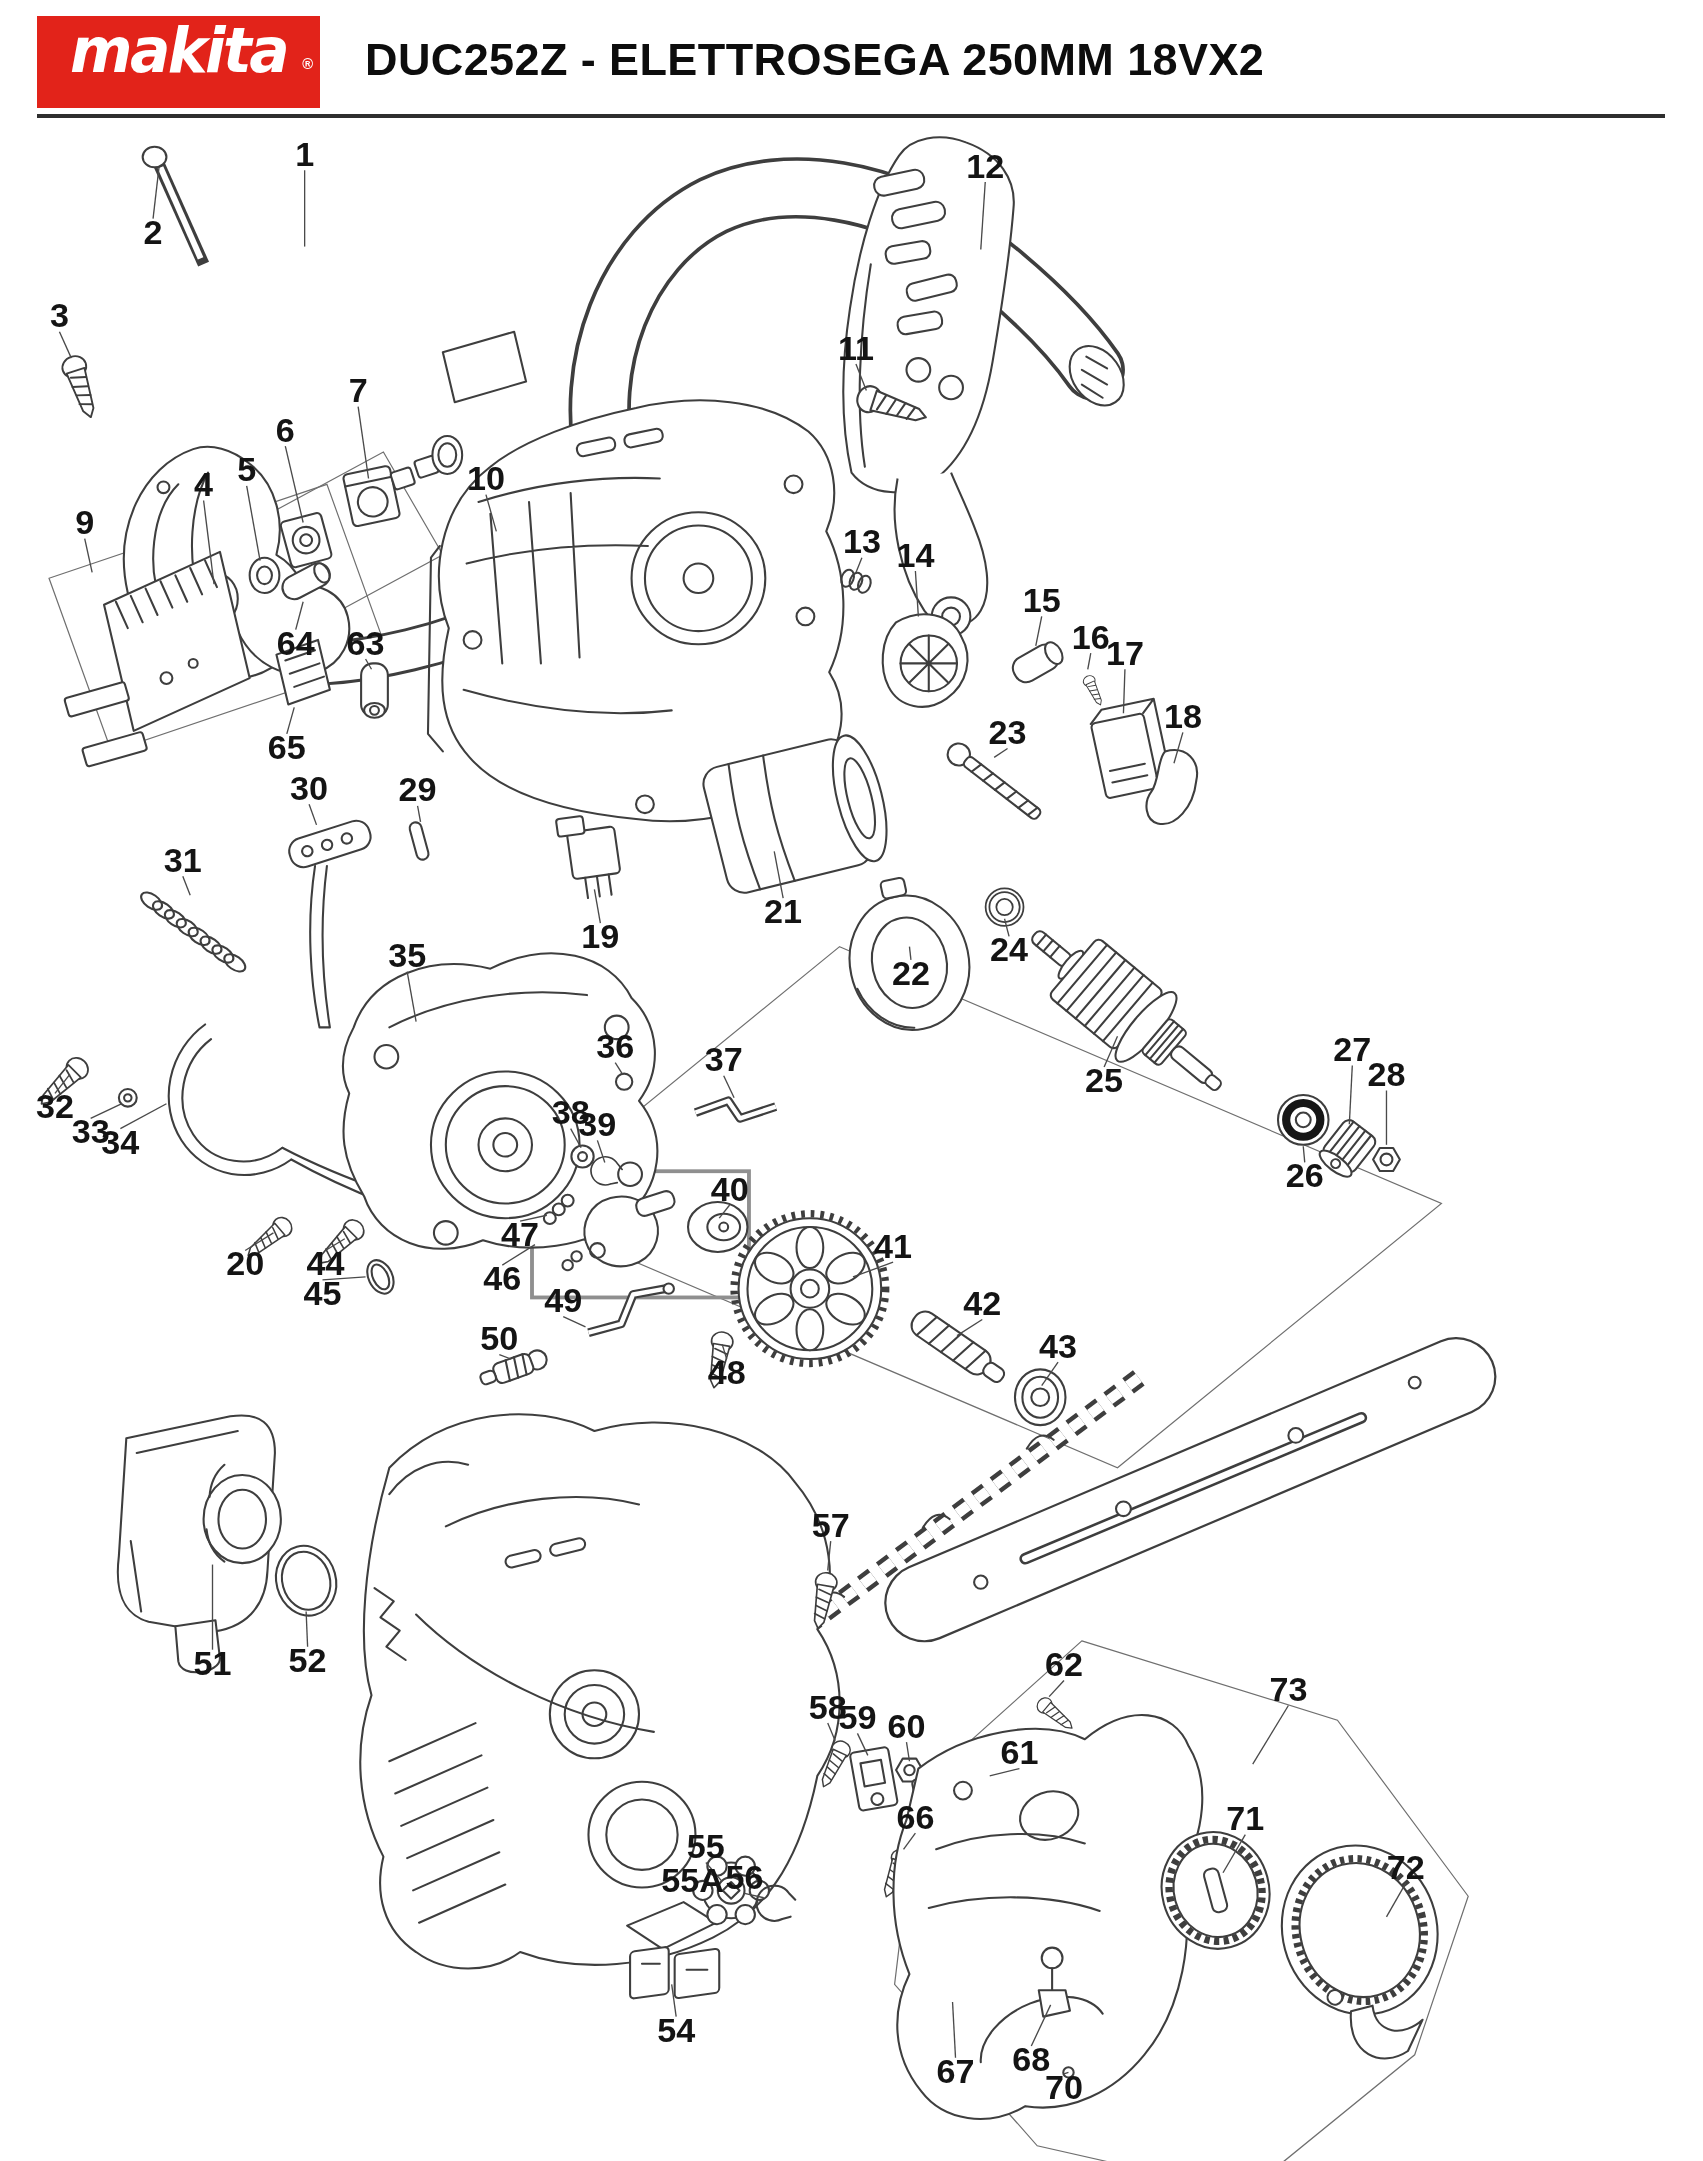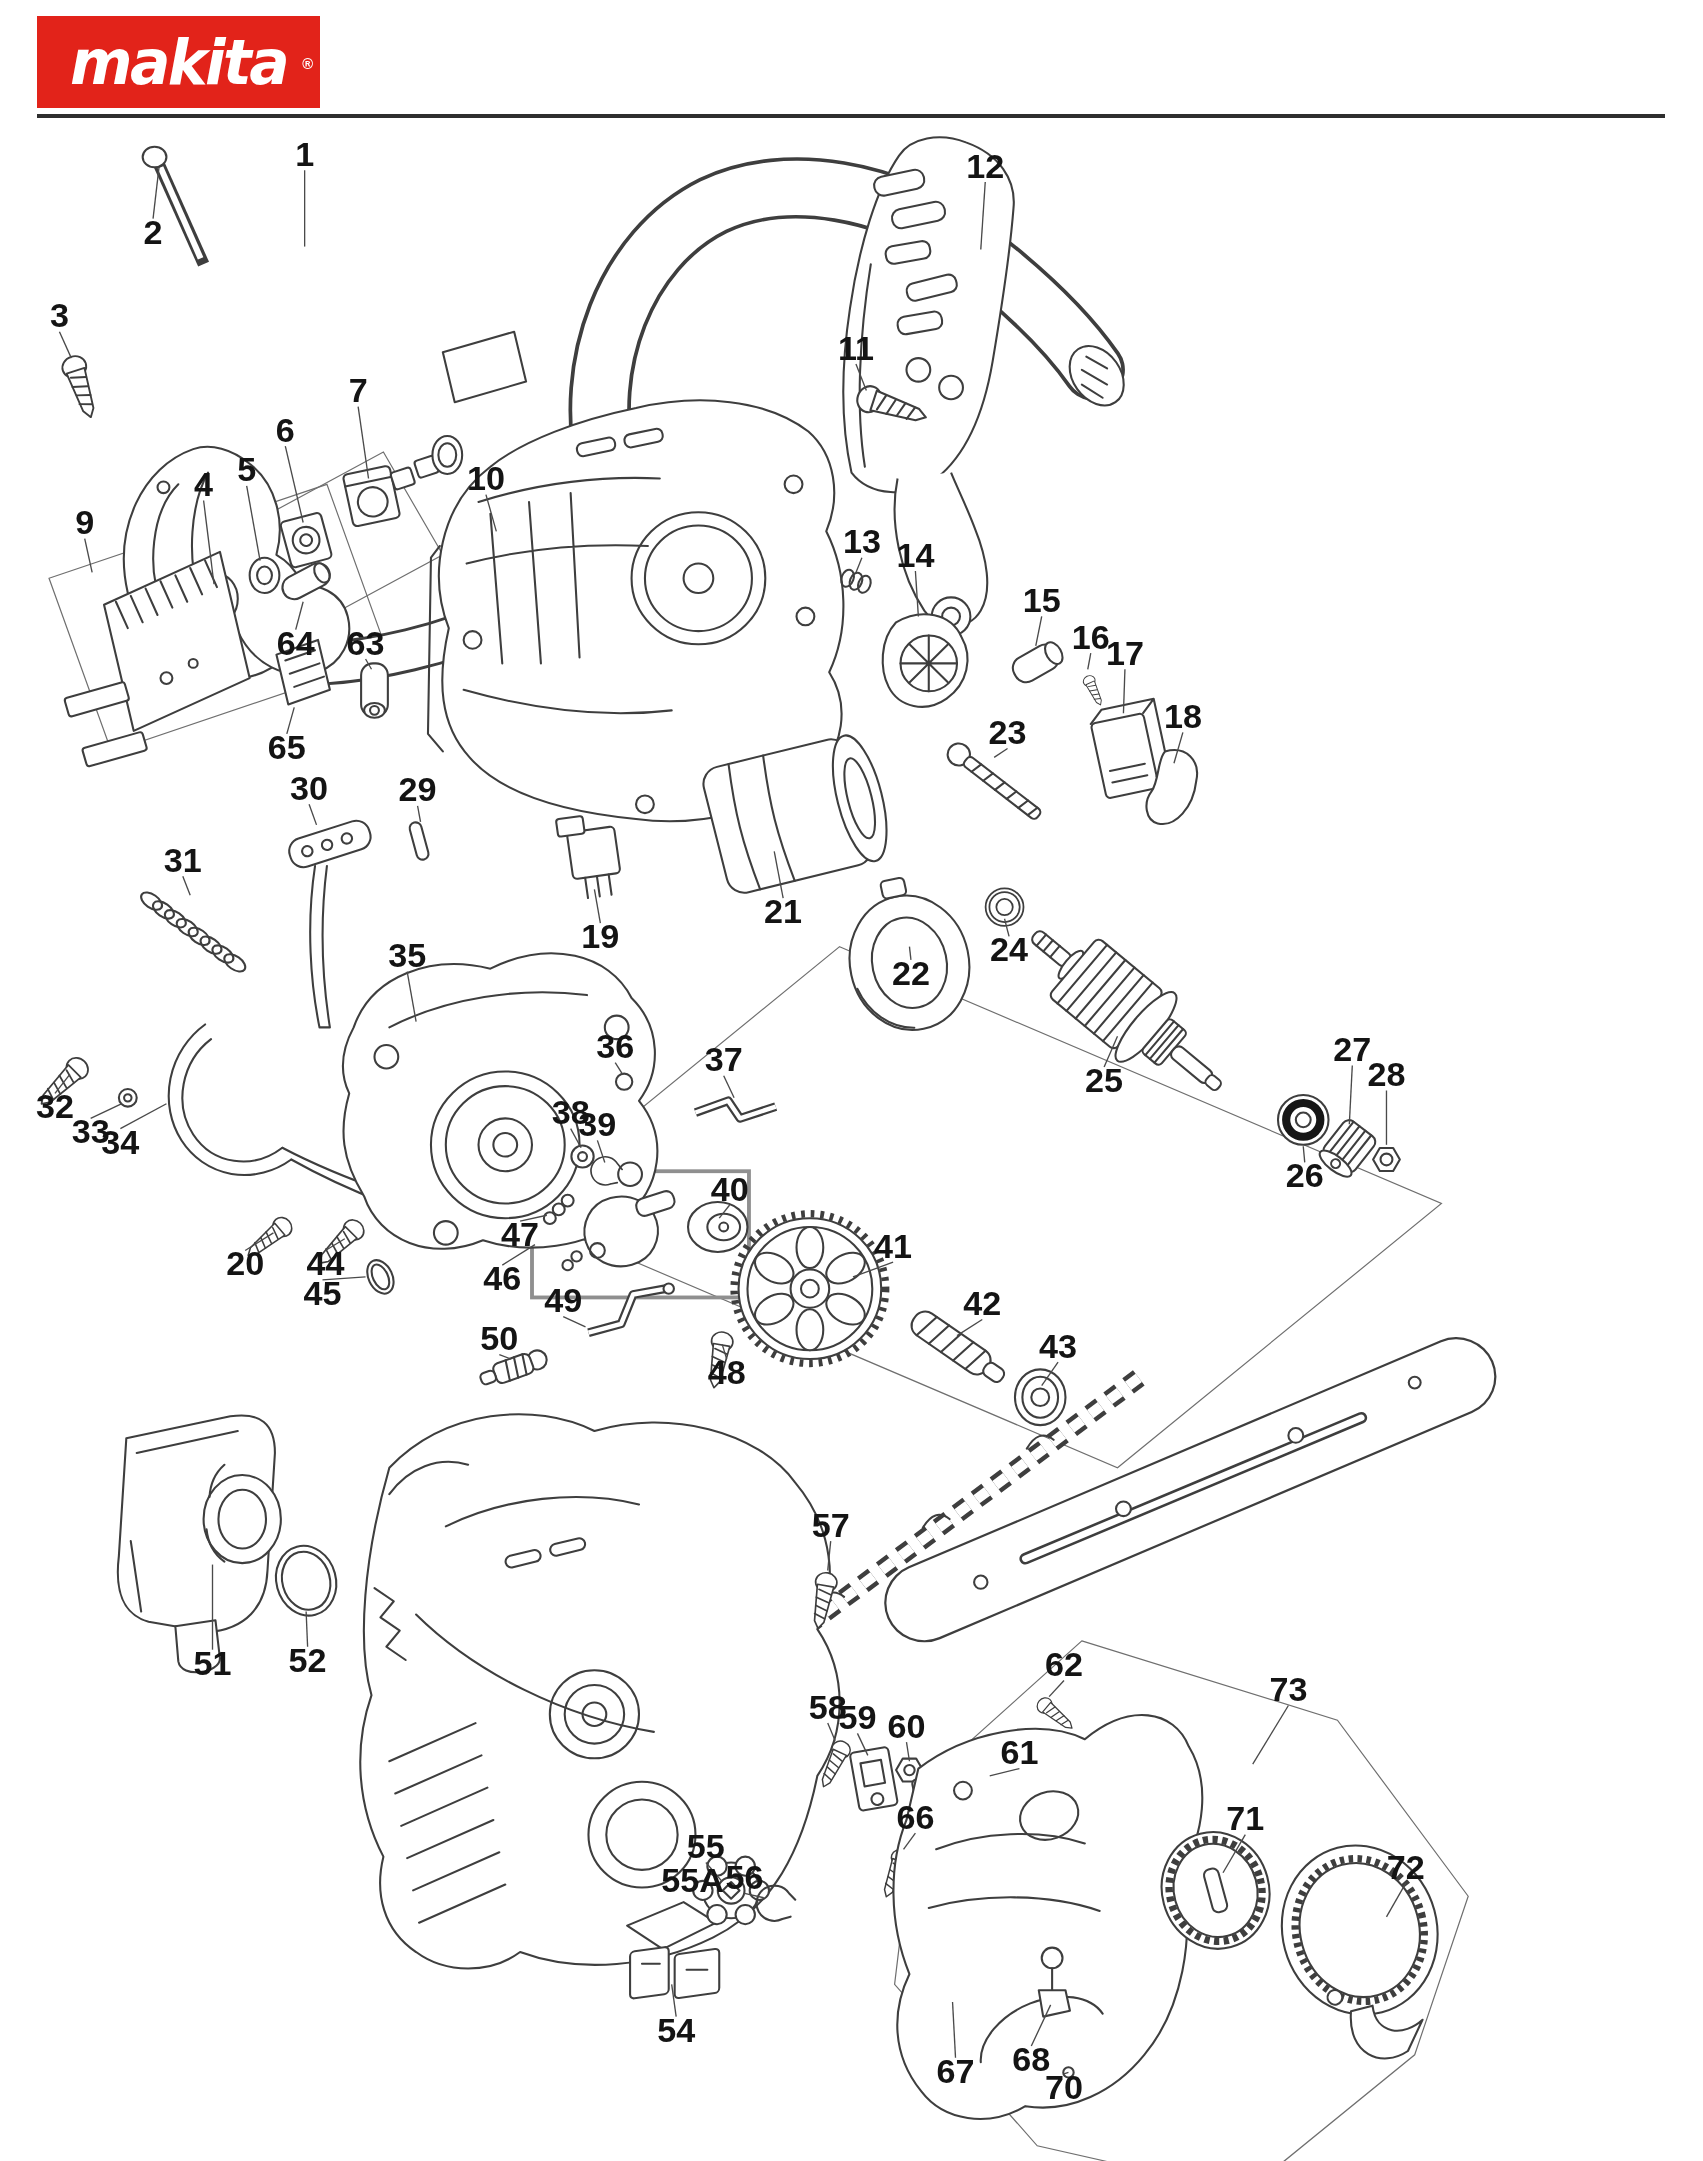--- a/index.html
+++ b/index.html
@@ -1,20 +1,20 @@
 <!DOCTYPE html>
 <html style="font-size:7px"><head>
 <meta charset="utf-8">
 <style>
   html,body{margin:0;padding:0;background:#fff;}
   .page{position:relative;width:1703px;height:2363px;background:#ffffff;overflow:hidden;
         font-family:"Liberation Sans",sans-serif;}
   
   .logo{position:absolute;left:37px;top:15.6px;width:283px;height:92px;display:flex;
-        align-items:center;justify-content:center;}
+        justify-content:center;}
   .logo-text{font-family:"DejaVu Sans",sans-serif;font-weight:bold;font-style:italic;
         color:#fff;font-size:60px;letter-spacing:-2.6px;transform:scaleY(1.05);}
   .logo-reg{position:absolute;right:7px;top:40px;color:#fff;font-size:14.7px;font-weight:bold;}
   .title{position:absolute;left:365px;top:34px;margin:0;font-size:45px;font-weight:bold;
         color:#0d0d0d;letter-spacing:0.4px;white-space:nowrap;}
   .header-rule{position:absolute;left:37px;top:114px;width:1628px;height:3.5px;background:#2e2e2e;}
   
   svg.diagram{position:absolute;left:0;top:0;width:1703px;height:2363px;}
   .ln{fill:none;stroke:#3e3e3e;stroke-width:1.4;stroke-linecap:round;stroke-linejoin:round}
   .fw{fill:#ffffff;stroke:#3e3e3e;stroke-width:1.4;stroke-linejoin:round}
@@ -579,16 +579,17 @@
         <text x="946" y="1280" class="callout">72</text>
         <line x1="867" y1="1162" x2="843" y2="1202" class="leader"></line>
         <text x="867" y="1159" class="callout">73</text>
       </g>
   </svg>
 
   <div class="logo" id="logo-box" style="background: rgb(226, 35, 26);">
     <span class="logo-text">makita</span>
     <span class="logo-reg">®</span>
   </div>
+  <h1 class="title">DUC252Z - ELETTROSEGA 250MM 18VX2</h1>
   <div class="header-rule"></div>
 
 </div>
 
 
 </body></html>

